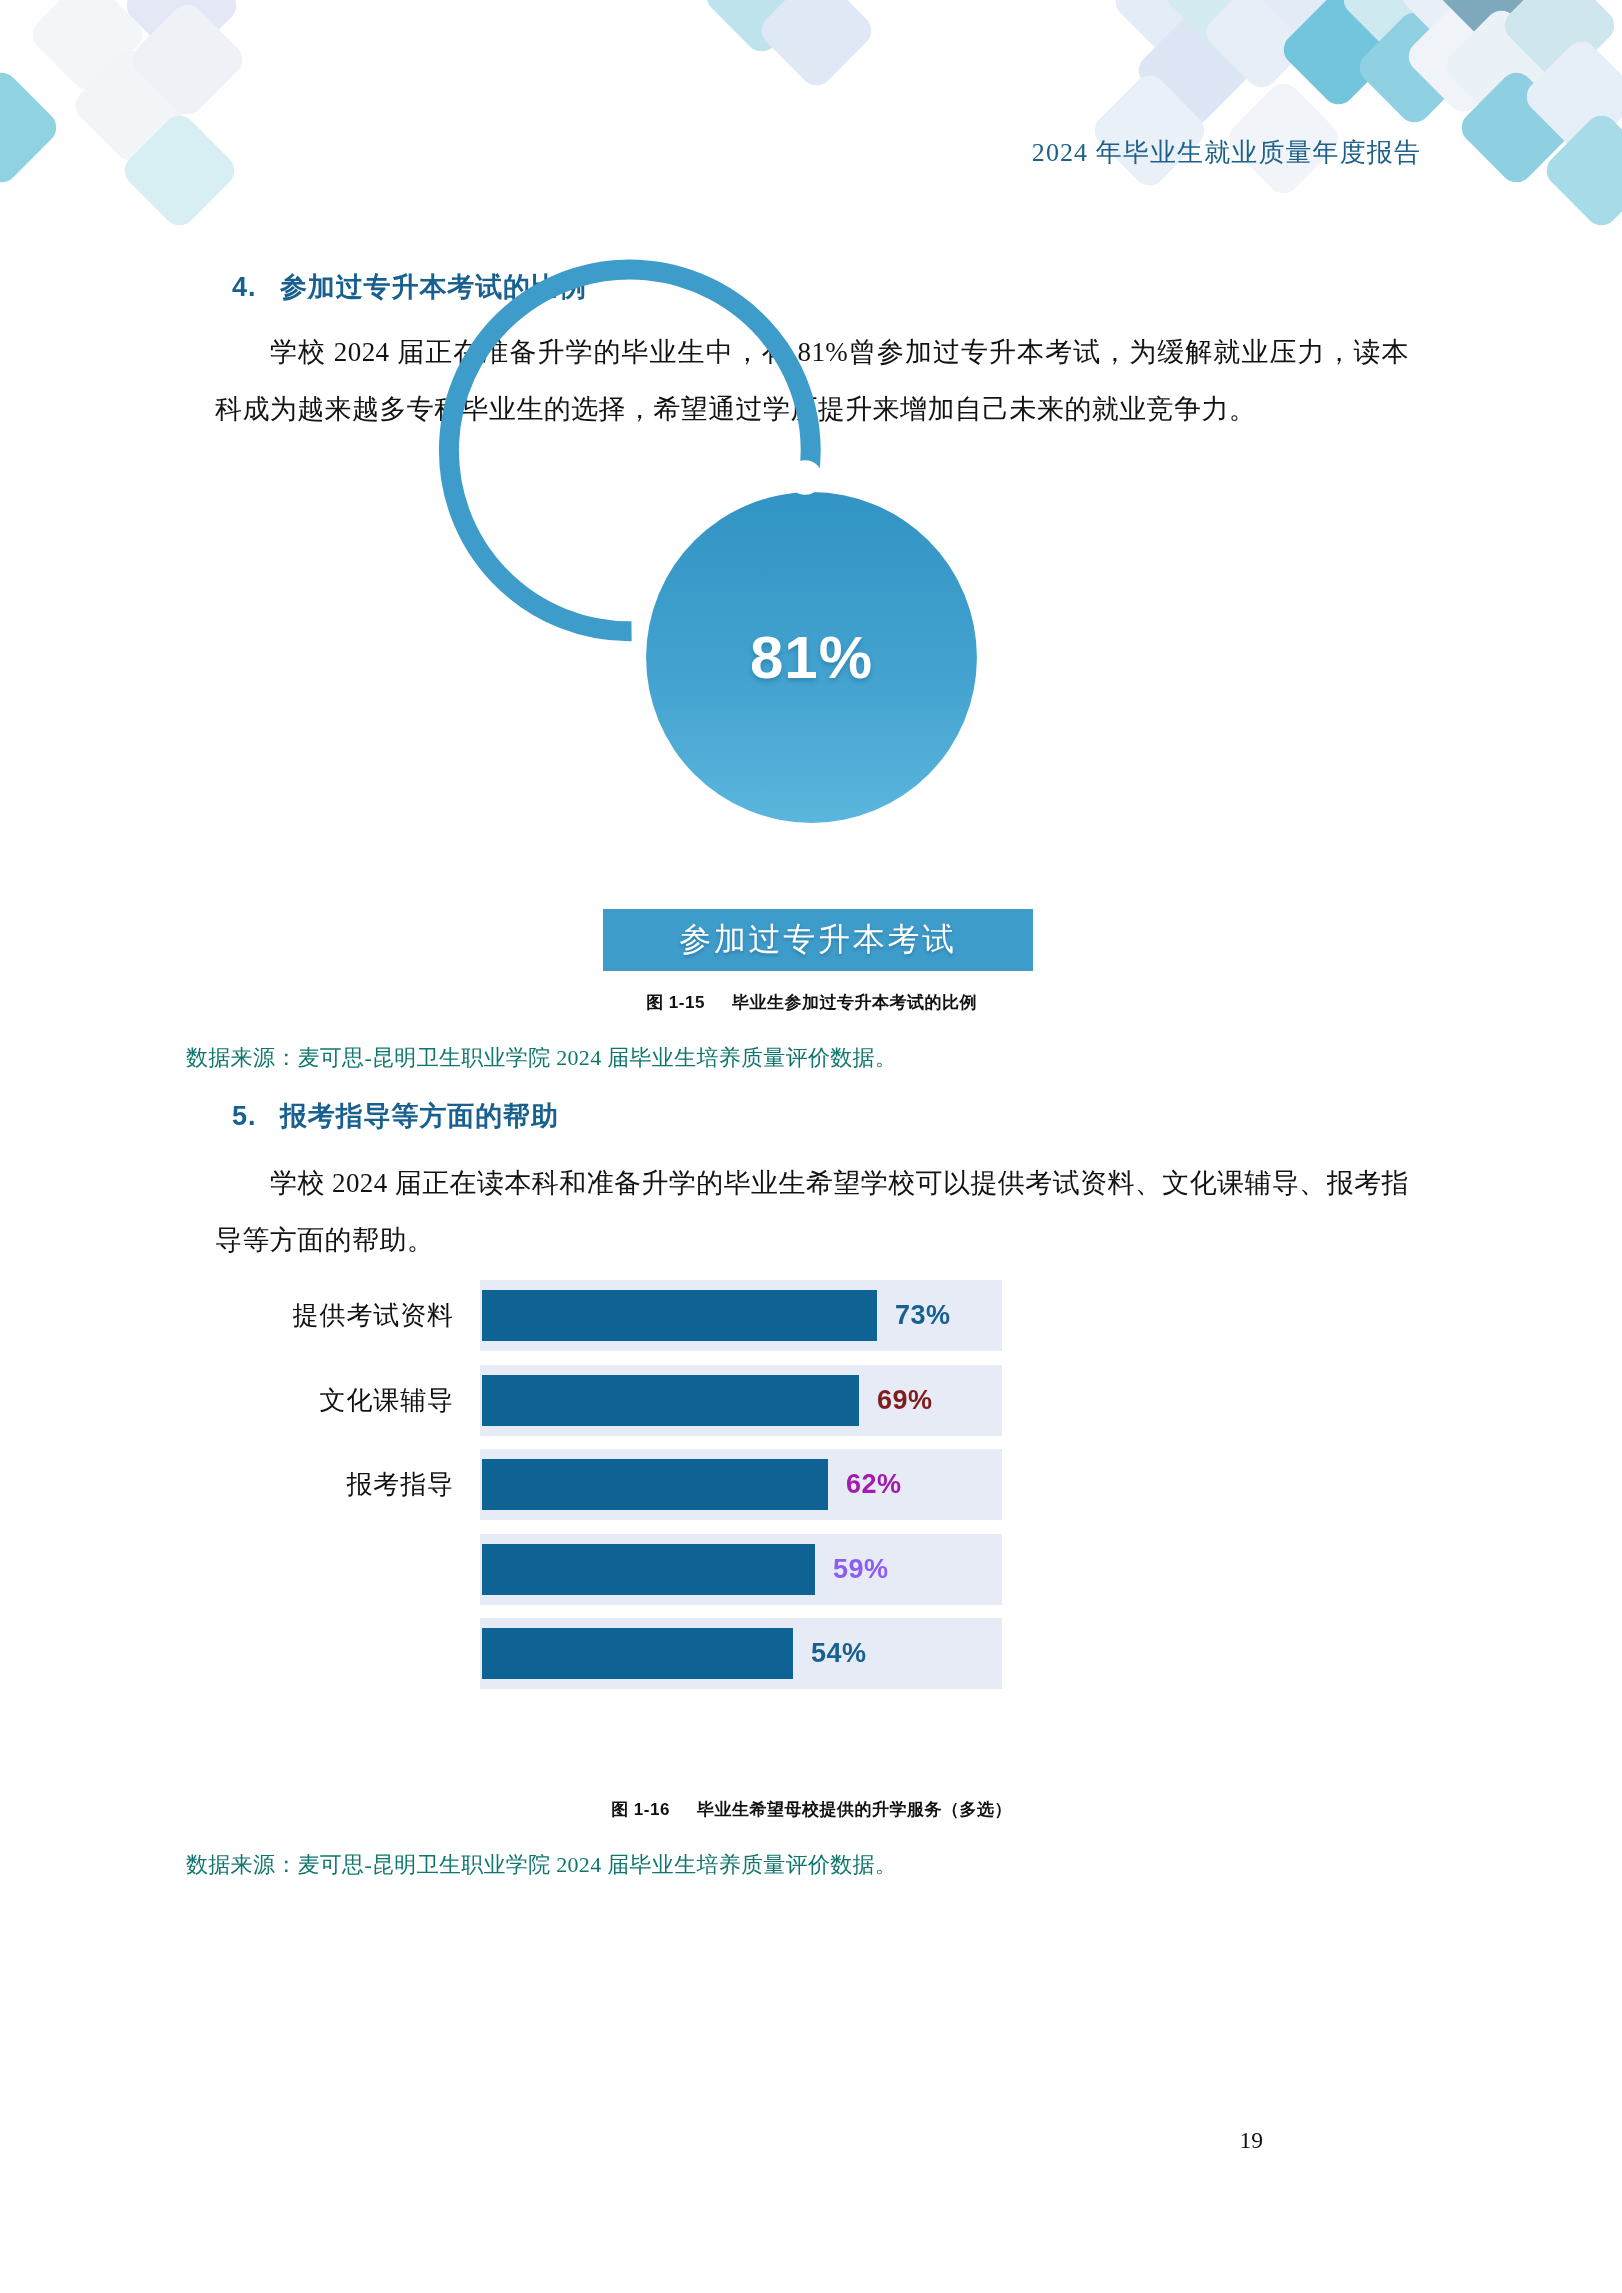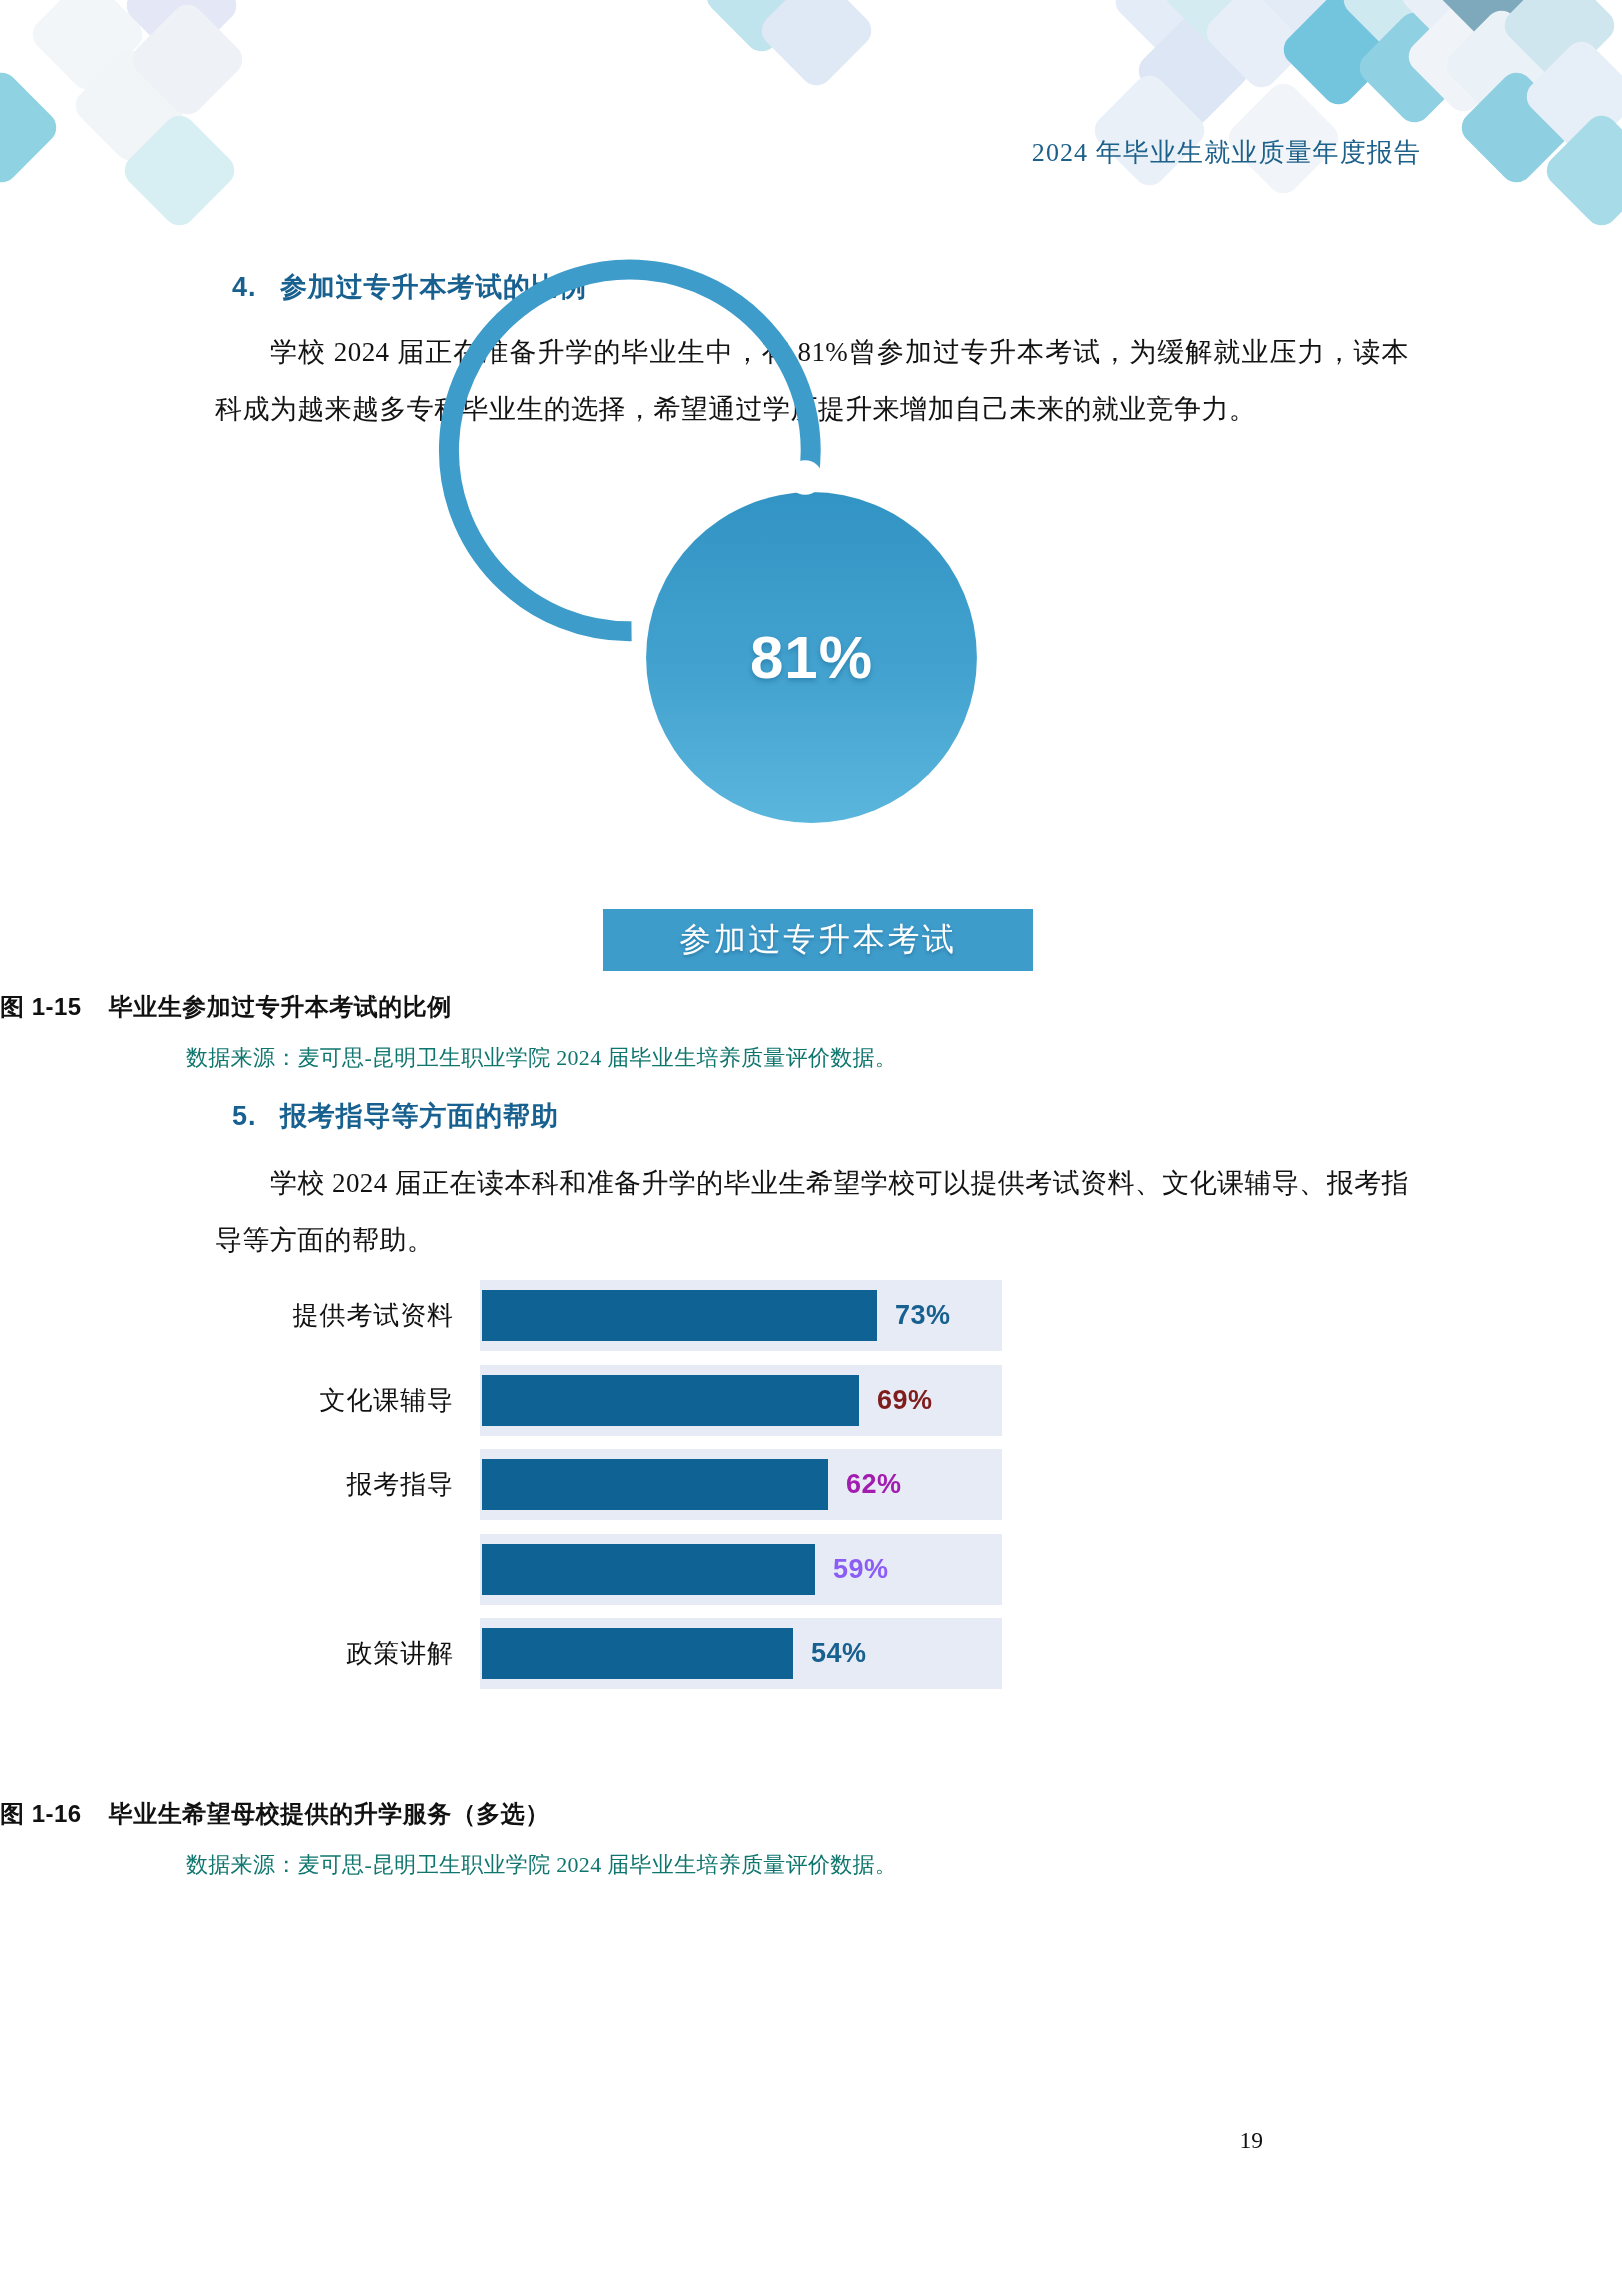--- a/index.html
+++ b/index.html
@@ -70,24 +70,24 @@
     line-height:57px;
     text-align:justify;
     text-indent:55px;
     color:#131313;
     letter-spacing:0.4px;
   }
 
   .fig-caption{
     position:absolute;
     left:0; width:1623px;
-    text-align:left;
+    text-align:center;
     font-family:"Liberation Sans", sans-serif;
     font-weight:bold;
-    font-size:24px;
+    font-size:17px;
     color:#111111;
     letter-spacing:0.5px;
   }
   .fig-caption .fig-no{ margin-right:27px; }
 
   .src-note{
     position:absolute;
     left:186px;
     font-family:"Liberation Serif", serif;
     font-size:22px;
@@ -285,21 +285,20 @@
         </div>
         <div class="bar-value" style="left: 366px; color: #a21caf;">62%</div>
       </div>
       <div class="bar-row">
         <div class="bar-track" style="background: rgb(231, 235, 245);">
           <div class="bar-fill" style="width: 333px; background: rgb(15, 99, 148);"></div>
         </div>
         <div class="bar-value" style="left: 353px; color: #8b5cf6;">59%</div>
       </div>
       <div class="bar-row">
-        <div class="bar-label">政策讲解</div>
         <div class="bar-track" style="background: rgb(231, 235, 245);">
           <div class="bar-fill" style="width: 311px; background: rgb(15, 99, 148);"></div>
         </div>
         <div class="bar-value" style="left: 331px; color: rgb(23, 96, 143);">54%</div>
       </div>
     </div>
 
   <div class="fig-caption" style="top:1798px;">
     <span class="fig-no">图 1-16</span><span>毕业生希望母校提供的升学服务（多选）</span>
   </div>

